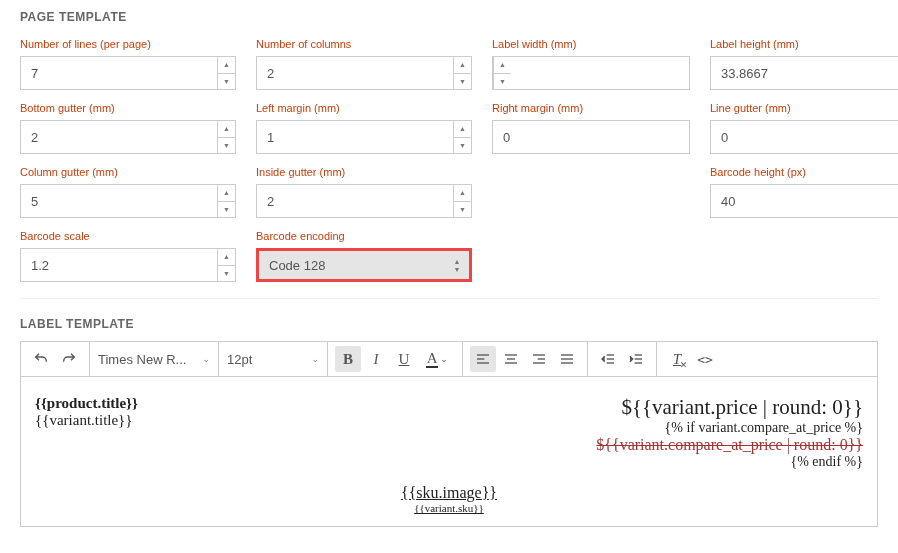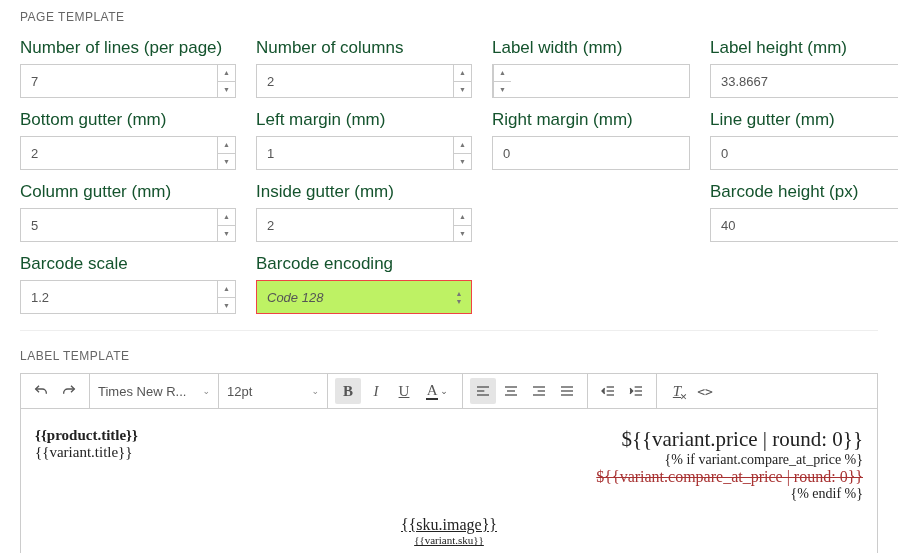--- a/index.html
+++ b/index.html
@@ -5,43 +5,43 @@
   * { box-sizing: border-box; margin: 0; padding: 0; }
   body {
     font-family: -apple-system, BlinkMacSystemFont, "Segoe UI", Arial, sans-serif;
     font-size: 13px;
     color: #555;
     background: #fff;
     padding: 10px 20px;
   }
   .section-title {
     font-size: 12px;
-    font-weight: 400;
+    font-weight: 700;
     color: #666;
     letter-spacing: 0.5px;
     margin-bottom: 14px;
   }
   .page-template {
     border-bottom: 1px solid #eee;
     padding-bottom: 16px;
     margin-bottom: 18px;
   }
   .grid {
     display: grid;
     grid-template-columns: repeat(4, 1fr);
     column-gap: 20px;
     row-gap: 12px;
   }
   .field {
     display: flex;
     flex-direction: column;
   }
   .field-label {
-    font-size: 17px;
-    color: #14532d;
+    font-size: 11px;
+    color: #c2410c;
     margin-bottom: 6px;
   }
   .spinner {
     display: flex;
     border: 1px solid #ccc;
     height: 34px;
     background: #fff;
   }
   .spinner input {
     flex: 1;
@@ -63,25 +63,24 @@
     align-items: center;
     justify-content: center;
     font-size: 7px;
     color: #777;
     cursor: pointer;
     user-select: none;
   }
   .spin-btn:first-child { border-bottom: 1px solid #ccc; }
   .select {
     display: flex;
-    border: 1px solid #ef4444;
+    border: 3px solid #ef4444;
     height: 34px;
-    background: #bef264;
-    align-items: center;
-    font-style: italic;
+    background: #e5e5e5;
+    align-items: center;
   }
   .select-value {
     flex: 1;
     padding: 0 10px;
     font-size: 13px;
     color: #555;
   }
   .select-arrows {
     width: 24px;
     display: flex;

